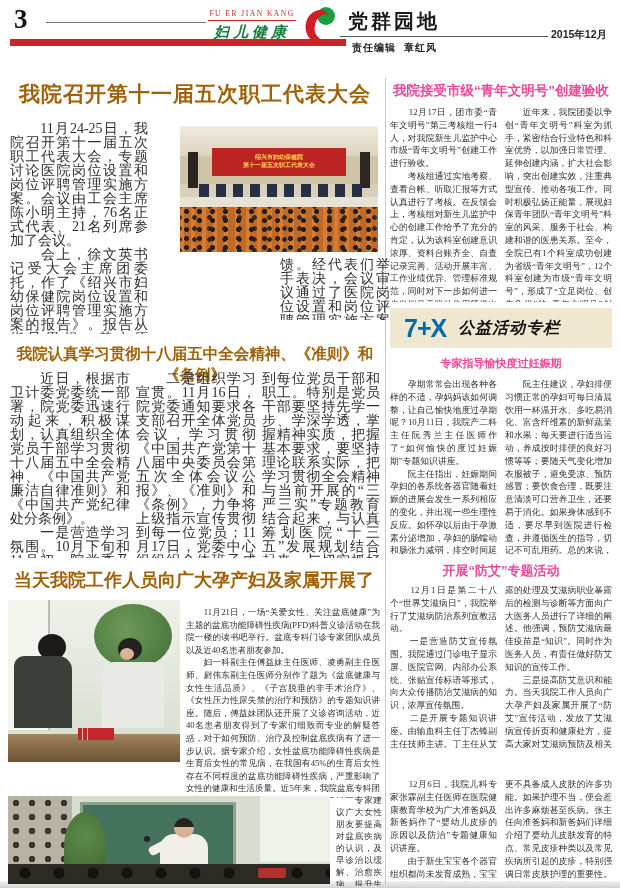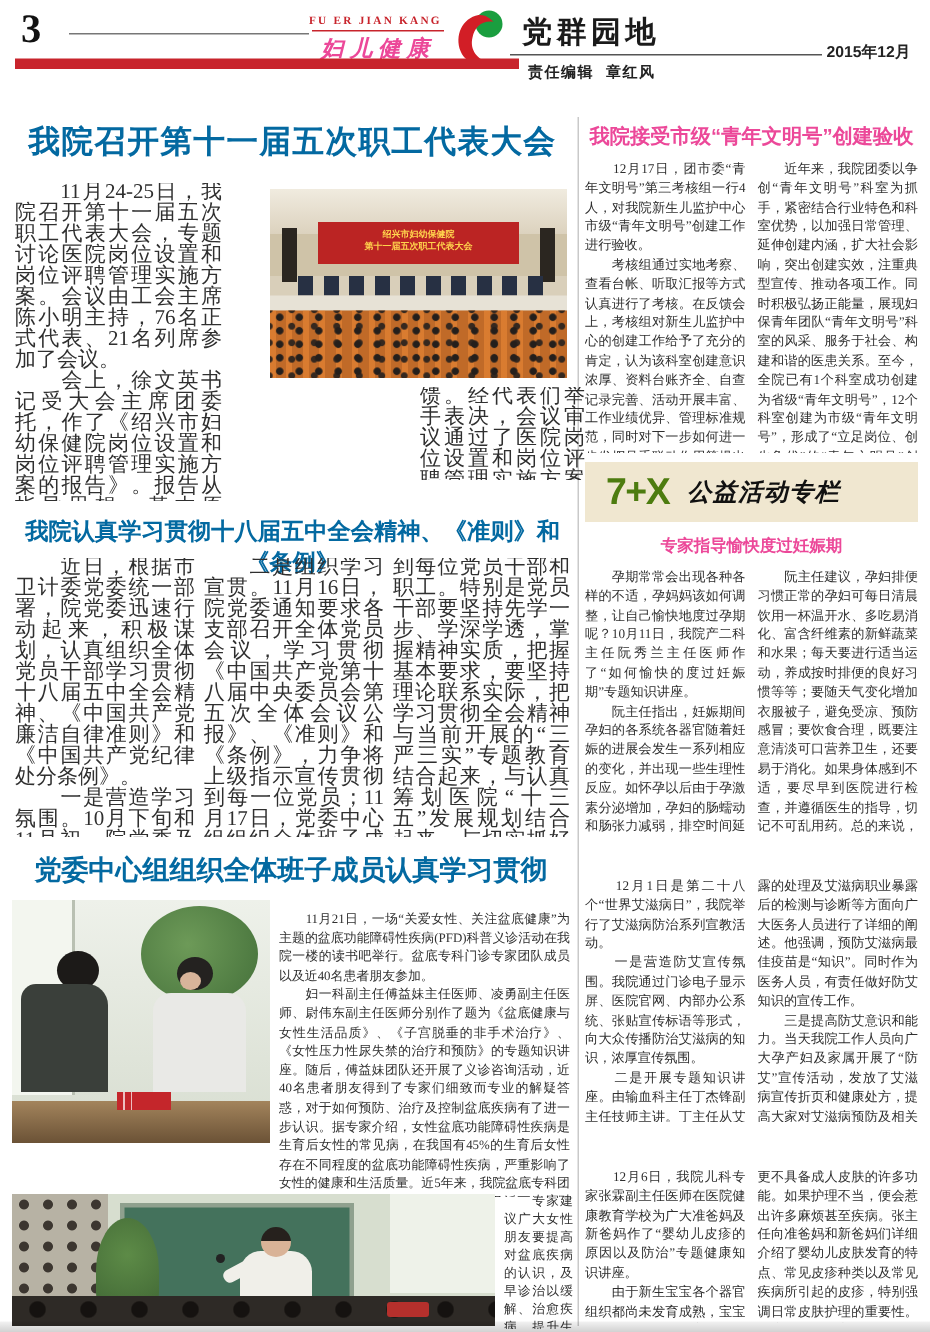--- a/index.html
+++ b/index.html
@@ -2,46 +2,46 @@
 <html><head>
 <meta charset="utf-8">
 <style>
   html,body{margin:0;padding:0;background:#fff;}
   .page{position:relative;width:620px;height:888px;background:#ffffff;overflow:hidden;
         font-family:"Liberation Serif","DejaVu Serif",serif;}
   .abs{position:absolute;}
   
   .pageno{left:14px;top:4px;font-size:27px;font-weight:bold;color:#111;}
   .pageno-line{left:46px;top:22px;width:160px;height:1px;background:#777;}
-  .masthead-en{left:206px;top:9px;width:92px;font-size:7.5px;font-weight:bold;
+  .masthead-en{left:206px;top:9px;width:92px;text-align:center;font-size:7.5px;font-weight:normal;
                color:#c8242c;letter-spacing:1.5px;font-family:"Liberation Serif",serif;}
   .masthead-en-line{left:208px;top:20px;width:88px;height:1px;background:#c8242c;}
   .masthead-cn{left:204px;top:23px;width:96px;text-align:center;font-size:15px;font-weight:bold;
-               font-style:italic;color:#ec4899;letter-spacing:4px;}
+               font-style:italic;color:#15803d;letter-spacing:4px;}
   .logo{left:300px;top:5px;width:38px;height:42px;}
   .section-title{left:348px;top:8px;font-size:20px;font-weight:bold;letter-spacing:3px;color:#1a1a1a;
                  font-family:"Liberation Sans","DejaVu Sans",sans-serif;}
   .header-rule{left:340px;top:36px;width:208px;height:1px;background:#555;}
   .issue-date{left:551px;top:28px;width:62px;font-size:10.5px;font-weight:600;color:#222;
               font-family:"Liberation Sans",sans-serif;}
   .red-bar{left:10px;top:39px;width:336px;height:7px;background:#c8242c;}
   .editor-row{left:352px;top:41px;font-size:10px;font-weight:bold;color:#222;
               font-family:"Liberation Sans",sans-serif;letter-spacing:1px;}
   .editor-row span{margin-right:8px;}
   
   .body-text{font-size:14px;line-height:14px;text-align:justify;color:#2f2f2f;
              white-space:pre-line;overflow:hidden;}
   .body-sm{font-size:8.8px;line-height:12.8px;}
-  .t-serif{font-weight:bold;color:#0369a1;text-align:center;font-family:"Liberation Serif",serif;}
+  .t-serif{font-weight:bold;color:#a16207;text-align:center;font-family:"Liberation Serif",serif;}
   .t-sans{font-weight:bold;color:#ec4899;text-align:center;font-family:"Liberation Sans","DejaVu Sans",sans-serif;}
   .vdivider{left:385px;top:78px;width:1px;height:806px;background:#c9c9c9;}
   
   .box7x{left:390px;top:308px;width:222px;height:40px;background:#f0e7d0;display:flex;
          align-items:center;padding-left:14px;box-sizing:border-box;}
-  .box7x-logo{font-family:"Liberation Sans",sans-serif;font-weight:900;font-size:25px;color:#4d7c0f;letter-spacing:-1px;}
+  .box7x-logo{font-family:"Liberation Sans",sans-serif;font-weight:900;font-size:25px;color:#0369a1;letter-spacing:-1px;}
   .box7x-label{font-family:"Liberation Sans",sans-serif;font-weight:bold;font-style:italic;
                font-size:16px;color:#111;margin-left:12px;letter-spacing:1px;}
   
   .photo{overflow:hidden;background:#d9cfba;}
   .ph1-ceiling{position:absolute;left:0;top:0;width:100%;height:30px;
                background:linear-gradient(#f0ebdf,#dcd2be);}
   .ph1-wall{position:absolute;left:0;top:30px;width:100%;height:28px;background:#cfc3a8;}
   .ph1-banner{position:absolute;left:16%;top:22px;width:68%;height:28px;background:#bb2423;
               color:#ffd44d;text-align:center;font-size:6px;line-height:8px;padding-top:5px;
               box-sizing:border-box;font-weight:bold;}
@@ -134,21 +134,21 @@
 
   <div class="abs body-text" style="left:268px;top:258px;width:110px;height:62px;margin-left:12px;">馈。经代表们举手表决，会议审议通过了医院岗位设置和岗位评聘管理实施方案的报告。</div>
 
   <div class="abs t-serif" style="left:10px;top:344px;width:370px;font-size:15.5px;">我院认真学习贯彻十八届五中全会精神、《准则》和《条例》</div>
   <div class="abs body-text" style="left:10px;top:372px;width:120px;height:186px;">　　近日，根据市卫计委党委统一部署，院党委迅速行动起来，积极谋划，认真组织全体党员干部学习贯彻十八届五中全会精神、《中国共产党廉洁自律准则》和《中国共产党纪律处分条例》。
 　　一是营造学习氛围。10月下旬和11月初，院党委及时将《中国共产党第十八届中央委员会第五次全体会议公报》、《准则》和《条例》上挂在党建园地之党内法规栏目，作为党员干部日常学习、宣传的第一手资料，为学习宣贯活动的开展营造浓厚的学习氛围。</div>
   <div class="abs body-text" style="left:136px;top:372px;width:120px;height:186px;">　　二是组织学习宣贯。11月16日，院党委通知要求各支部召开全体党员会议，学习贯彻《中国共产党第十八届中央委员会第五次全体会议公报》、《准则》和《条例》，力争将上级指示宣传贯彻到每一位党员；11月17日，党委中心组组织全体班子成员认真学习贯彻《准则》和《条例》，要求通过学习，切实领会其精神实质，努力把从严治党依规治党落到实处。
 　　院党委要求各科室、各支部要统一思想、提高认识，深刻领会全会精神，并迅速传达</div>
   <div class="abs body-text" style="left:262px;top:372px;width:118px;height:186px;">到每位党员干部和职工。特别是党员干部要坚持先学一步、学深学透，掌握精神实质，把握基本要求，要坚持理论联系实际，把学习贯彻全会精神与当前开展的“三严三实”专题教育结合起来，与认真筹划医院“十三五”发展规划结合起来，与切实抓好年度工作目标任务结合起来，以“严”的要求、“实”的做法，推动医院各项工作再上新台阶。截至目前，院党委、各支部通过开展学习宣贯活动，党员干部学习参与率达100%，取得了较好的实效。</div>
 
-  <div class="abs t-serif" style="left:8px;top:568px;width:372px;font-size:18px;">党委中心组组织全体班子成员认真学习贯彻</div>
+  <div class="abs t-serif" style="left:8px;top:568px;width:372px;font-size:18px;">当天我院工作人员向广大孕产妇及家属开展了</div>
 
   <div class="abs photo" style="left:8px;top:600px;width:172px;height:162px;background:linear-gradient(#eef1ea,#d7ddd0);">
     <div class="ph2-window"></div>
     <div class="ph2-plant"></div>
     <div class="ph2-hairA"></div>
     <div class="ph2-bodyA"></div>
     <div class="ph2-hairB"></div>
     <div class="ph2-faceB"></div>
     <div class="ph2-coatB"></div>
     <div class="ph2-desk"></div>
@@ -181,20 +181,21 @@
   <div class="abs box7x">
     <span class="box7x-logo">7+X</span>
     <span class="box7x-label">公益活动专栏</span>
   </div>
 
   <div class="abs t-sans" style="left:390px;top:356px;width:222px;font-size:11px;">专家指导愉快度过妊娠期</div>
   <div class="abs body-text body-sm" style="left:390px;top:378px;width:107px;height:178px;">　　孕期常常会出现各种各样的不适，孕妈妈该如何调整，让自己愉快地度过孕期呢？10月11日，我院产二科主任阮秀兰主任医师作了“如何愉快的度过妊娠期”专题知识讲座。
 　　阮主任指出，妊娠期间孕妇的各系统各器官随着妊娠的进展会发生一系列相应的变化，并出现一些生理性反应。如怀孕以后由于孕激素分泌增加，孕妇的肠蠕动和肠张力减弱，排空时间延长，水分被肠壁吸收；同时增大的妊娠子宫和胎儿对肠道下段的压迫，常常引起便秘。</div>
   <div class="abs body-text body-sm" style="left:505px;top:378px;width:107px;height:178px;">　　阮主任建议，孕妇排便习惯正常的孕妇可每日清晨饮用一杯温开水、多吃易消化、富含纤维素的新鲜蔬菜和水果；每天要进行适当运动，养成按时排便的良好习惯等等；要随天气变化增加衣服被子，避免受凉、预防感冒；要饮食合理，既要注意清淡可口营养卫生，还要易于消化。如果身体感到不适，要尽早到医院进行检查，并遵循医生的指导，切记不可乱用药。总的来说，孕妇朋友要在怀孕期间保持愉快舒畅的心情，适当运动、合理饮食，有助于孕妇的身体健康和胎儿的正常发育。</div>
 
+  <div class="abs t-sans" style="left:390px;top:562px;width:222px;font-size:13px;">开展“防艾”专题活动</div>
   <div class="abs body-text body-sm" style="left:390px;top:584px;width:107px;height:164px;">　　12月1日是第二十八个“世界艾滋病日”，我院举行了艾滋病防治系列宣教活动。
 　　一是营造防艾宣传氛围。我院通过门诊电子显示屏、医院官网、内部办公系统、张贴宣传标语等形式，向大众传播防治艾滋病的知识，浓厚宣传氛围。
 　　二是开展专题知识讲座。由输血科主任丁杰锋副主任技师主讲。丁主任从艾滋病病毒的特点及流行趋势、HIV职业暴露的生物学特征及预防、艾滋病职业暴</div>
   <div class="abs body-text body-sm" style="left:505px;top:584px;width:107px;height:164px;">露的处理及艾滋病职业暴露后的检测与诊断等方面向广大医务人员进行了详细的阐述。他强调，预防艾滋病最佳疫苗是“知识”。同时作为医务人员，有责任做好防艾知识的宣传工作。
 　　三是提高防艾意识和能力。当天我院工作人员向广大孕产妇及家属开展了“防艾”宣传活动，发放了艾滋病宣传折页和健康处方，提高大家对艾滋病预防及相关知识的知晓率，增强自我防范意识和防护能力。</div>
 
   <div class="abs body-text body-sm" style="left:390px;top:778px;width:107px;height:104px;">　　12月6日，我院儿科专家张霖副主任医师在医院健康教育学校为广大准爸妈及新爸妈作了“婴幼儿皮疹的原因以及防治”专题健康知识讲座。
 　　由于新生宝宝各个器官组织都尚未发育成熟，宝宝的皮肤也与其他器官一样，结构和功能尚未发育完全，</div>
   <div class="abs body-text body-sm" style="left:505px;top:778px;width:107px;height:104px;">更不具备成人皮肤的许多功能。如果护理不当，便会惹出许多麻烦甚至疾病。张主任向准爸妈和新爸妈们详细介绍了婴幼儿皮肤发育的特点、常见皮疹种类以及常见疾病所引起的皮疹，特别强调日常皮肤护理的重要性。讲座现场，张主任还对准爸妈和新爸妈们进行不同皮疹护理的指导。</div>
 

